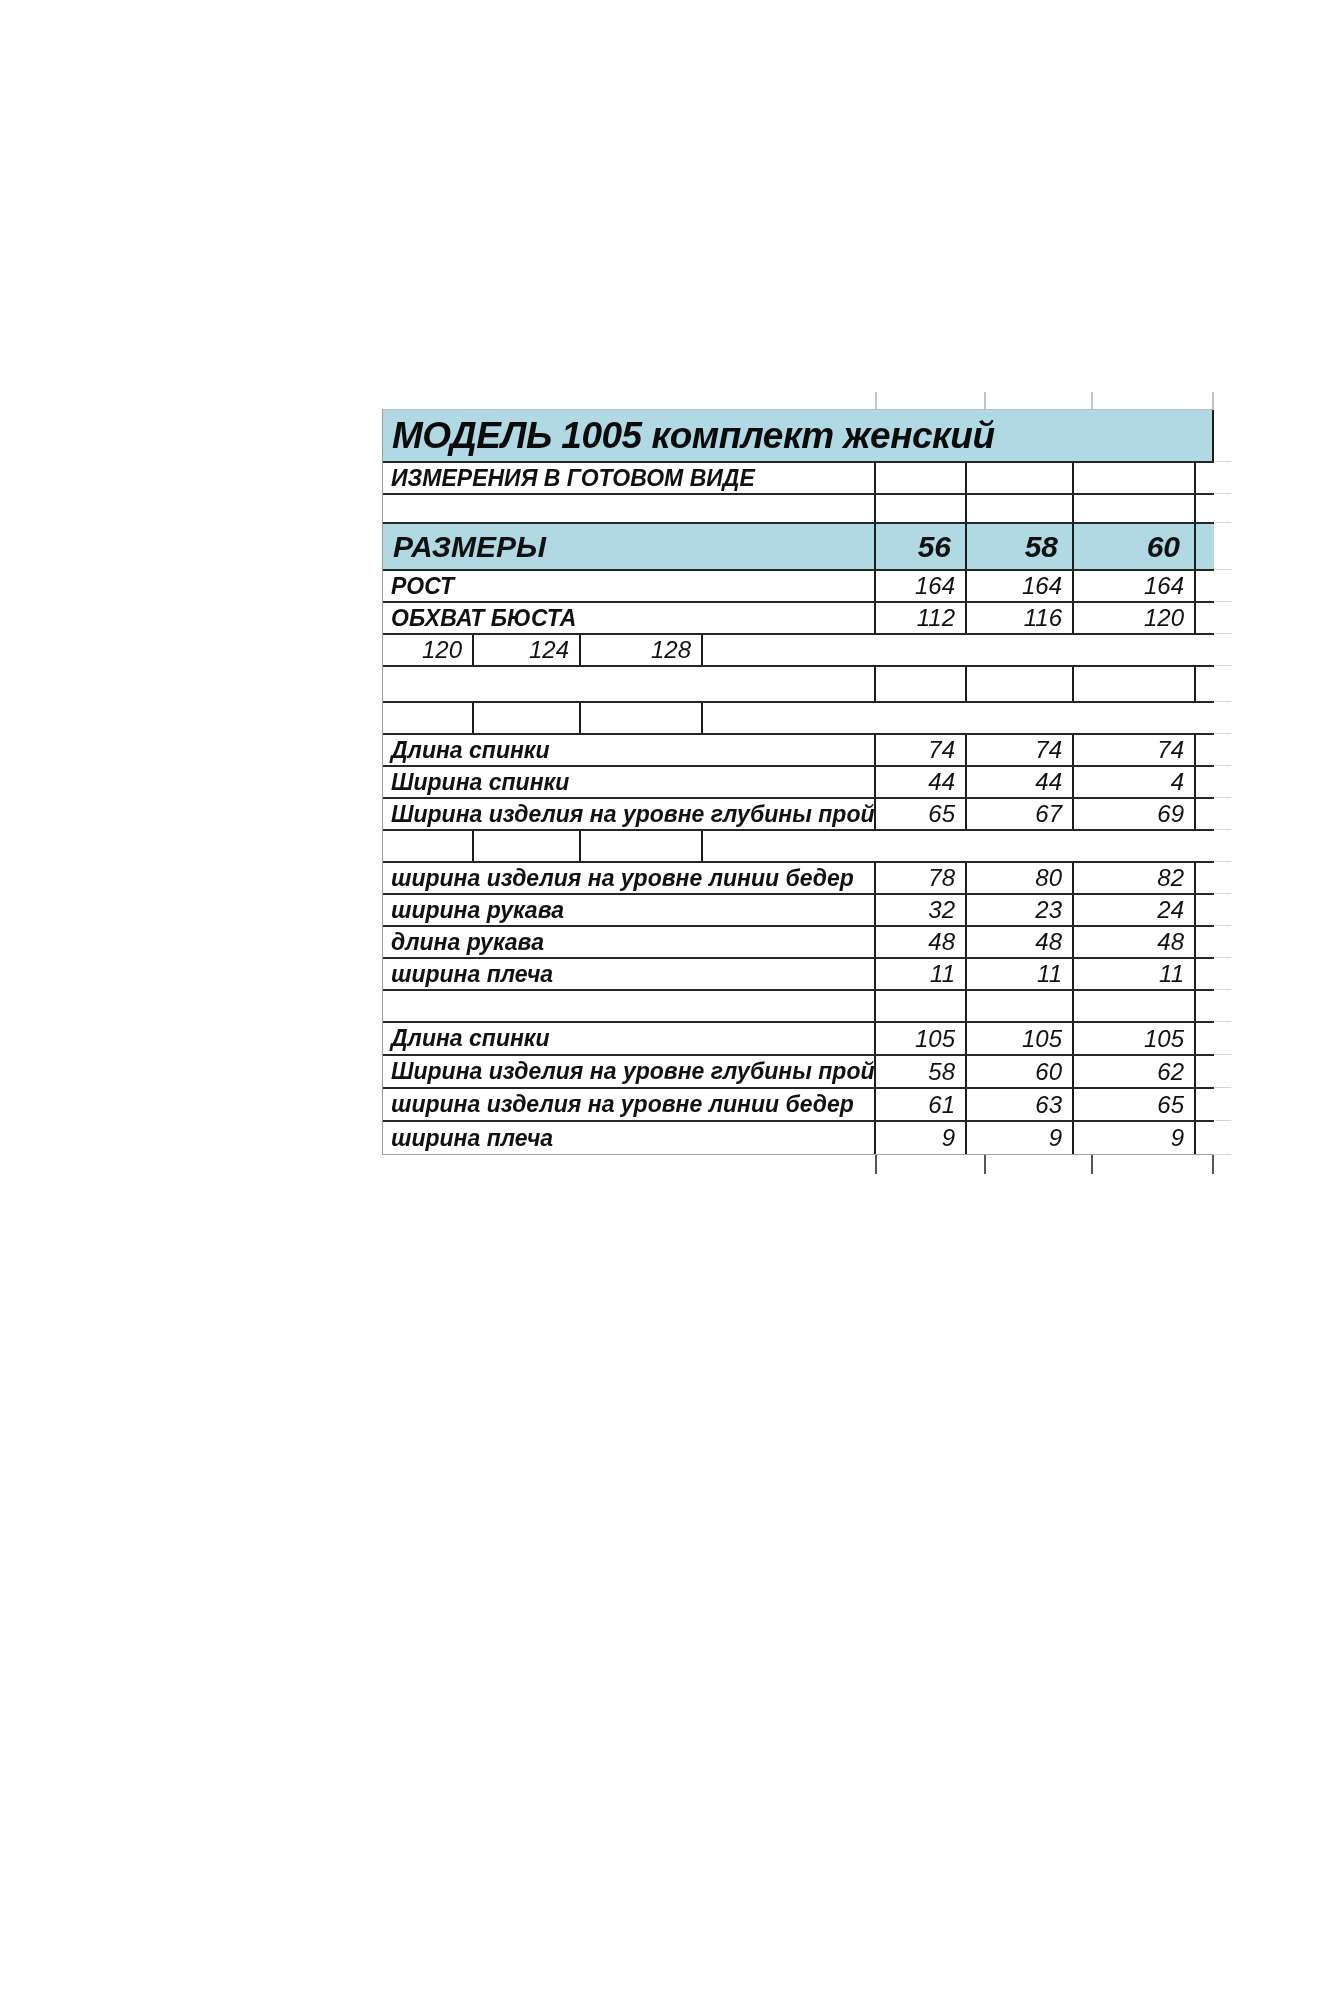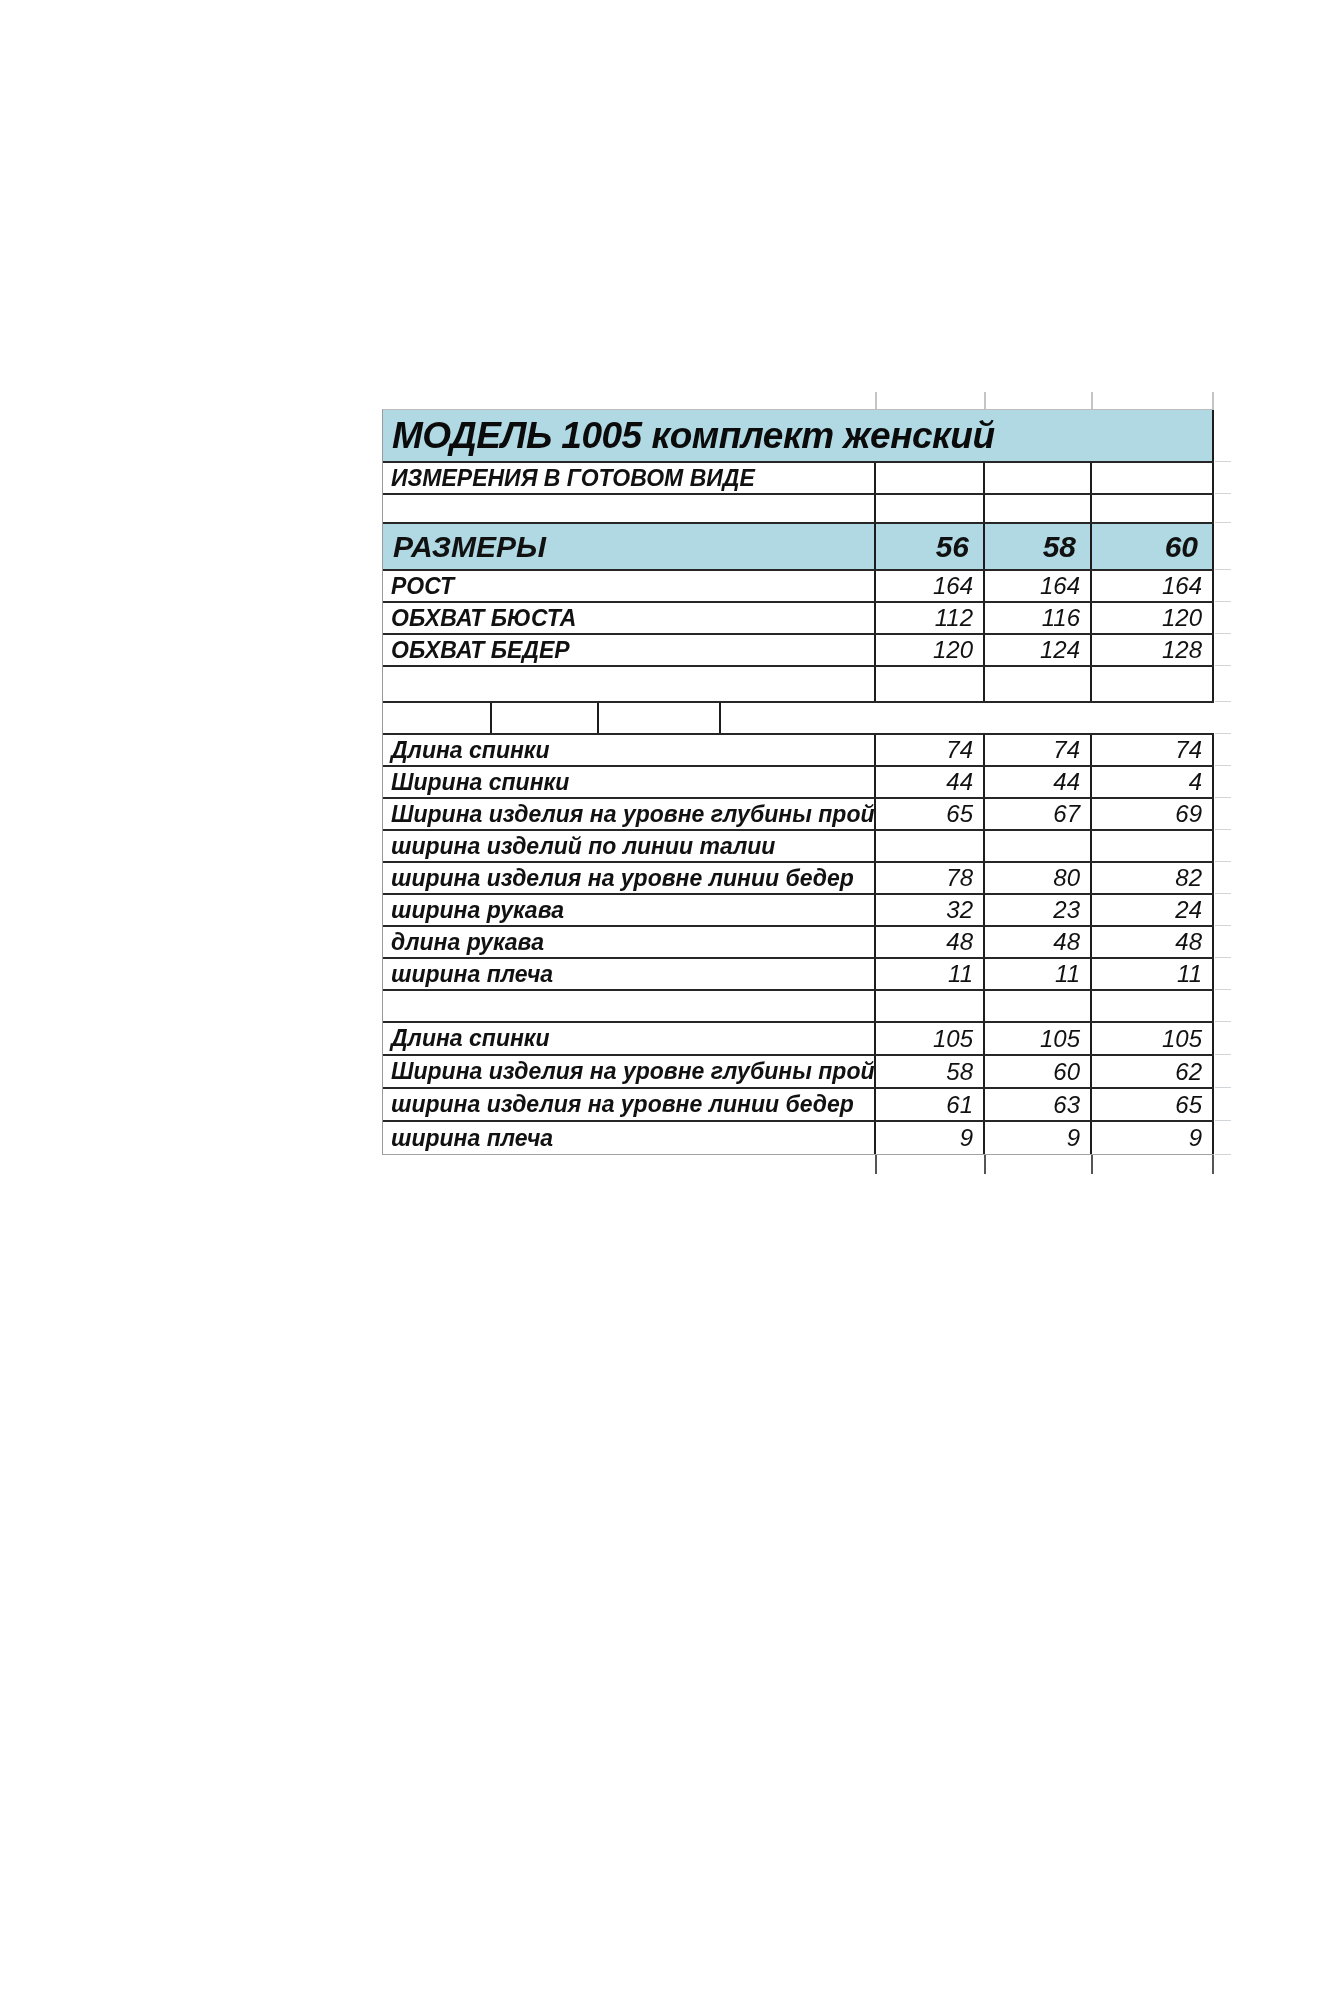--- a/index.html
+++ b/index.html
@@ -39,21 +39,21 @@
     font-size:23px;
     border-right:2px solid #1c1c1c;
   }
   .c-v{
     justify-content:flex-end;
     padding-right:10px;
     font-size:24px;
     font-weight:400;
     border-right:2px solid #1c1c1c;
   }
-  .c-v1{width:109px;}
+  .c-v1{width:91px;}
   .c-v2{width:107px;}
   .c-v3{width:122px;}
   
   .row-title{
     height:53px;
     background:var(--band,#b0d9e3);
   }
   .row-title .title-cell{
     width:831px;
     padding-left:9px;
@@ -137,21 +137,20 @@
           <div class="tick"></div>
         </div>
         <div class="row row-data">
           <div class="cell c-label">ОБХВАТ БЮСТА</div>
           <div class="cell c-v c-v1">112</div>
           <div class="cell c-v c-v2">116</div>
           <div class="cell c-v c-v3">120</div>
           <div class="tick"></div>
         </div>
         <div class="row row-data">
-          <div class="cell c-label">ОБХВАТ БЕДЕР</div>
           <div class="cell c-v c-v1">120</div>
           <div class="cell c-v c-v2">124</div>
           <div class="cell c-v c-v3">128</div>
           <div class="tick"></div>
         </div>
         <div class="row row-empty h36">
           <div class="cell c-label"></div>
           <div class="cell c-v c-v1"></div>
           <div class="cell c-v c-v2"></div>
           <div class="cell c-v c-v3"></div>
@@ -178,21 +177,20 @@
           <div class="tick"></div>
         </div>
         <div class="row row-data">
           <div class="cell c-label">Ширина изделия на уровне глубины проймы</div>
           <div class="cell c-v c-v1">65</div>
           <div class="cell c-v c-v2">67</div>
           <div class="cell c-v c-v3">69</div>
           <div class="tick"></div>
         </div>
         <div class="row row-data">
-          <div class="cell c-label">ширина изделий по линии талии</div>
           <div class="cell c-v c-v1"></div>
           <div class="cell c-v c-v2"></div>
           <div class="cell c-v c-v3"></div>
           <div class="tick"></div>
         </div>
         <div class="row row-data">
           <div class="cell c-label">ширина изделия на уровне линии бедер</div>
           <div class="cell c-v c-v1">78</div>
           <div class="cell c-v c-v2">80</div>
           <div class="cell c-v c-v3">82</div>

